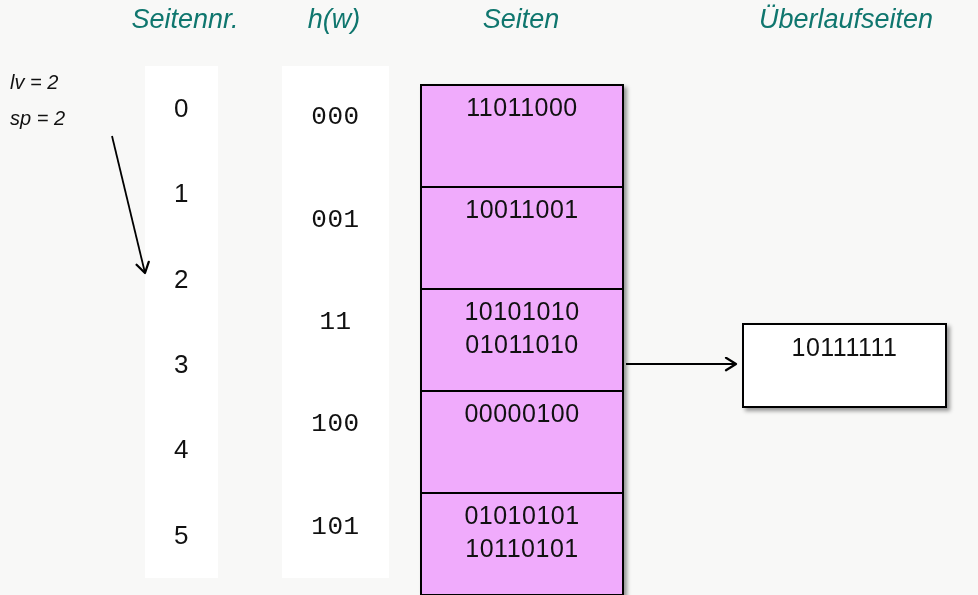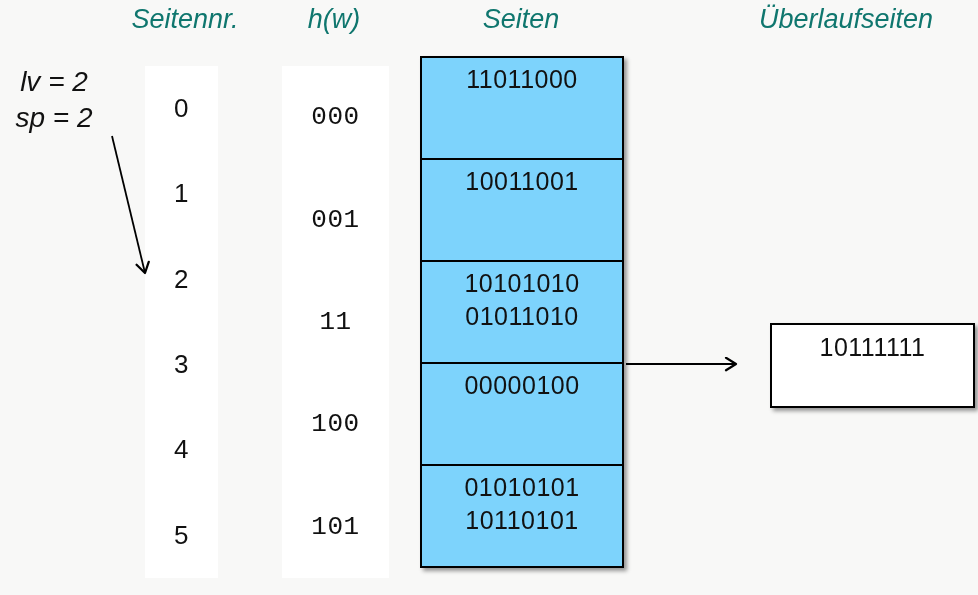--- a/index.html
+++ b/index.html
@@ -30,22 +30,22 @@
   .hdr-hw       { left: 334px; }
   .hdr-seiten   { left: 521px; text-align: center; }
   .hdr-ueberlauf{ left: 846px; }
 
   
   .annotation {
     position: absolute;
     left: 10px;
     top: 64px;
     width: 88px;
-    text-align: center;
-    font-size: 28px;
+    text-align: left;
+    font-size: 20px;
     font-style: italic;
     line-height: 36px;
     white-space: nowrap;
   }
 
   
   .strip {
     position: absolute;
     top: 66px;
     height: 512px;
@@ -61,24 +61,24 @@
     align-items: center;
     justify-content: center;
     font-size: 26px;
     letter-spacing: 0.5px;
   }
 
   
   .pages-table {
     position: absolute;
     left: 420px;
-    top: 56px;
+    top: 84px;
     width: 204px;
     height: 512px;
-    background: #7dd3fc;
+    background: #f0abfc;
     border: 2px solid #000000;
     box-shadow: 3px 3px 4px rgba(0,0,0,0.40);
     display: flex;
     flex-direction: column;
   }
   .page-cell {
     flex: 1 1 0;
     border-bottom: 2px solid #000000;
     text-align: center;
     padding-top: 5px;
@@ -98,21 +98,20 @@
     width: 205px;
     height: 85px;
     background: #ffffff;
     border: 2px solid #000000;
     box-shadow: 3px 3px 4px rgba(0,0,0,0.40);
     text-align: center;
     padding-top: 6px;
     font-size: 25px;
     line-height: 33px;
     letter-spacing: 0.5px;
-    margin-left: 28px;
   }
 
   
   .overlay {
     position: absolute;
     left: 0; top: 0;
     width: 978px; height: 595px;
     pointer-events: none;
   }
 </style>

